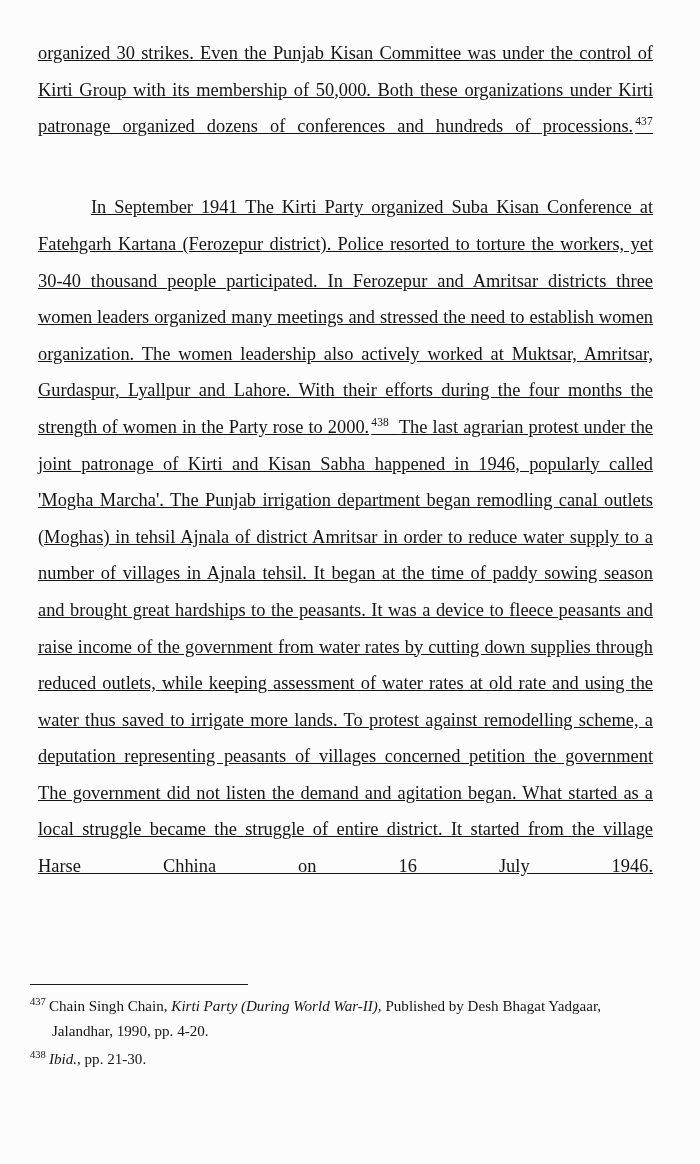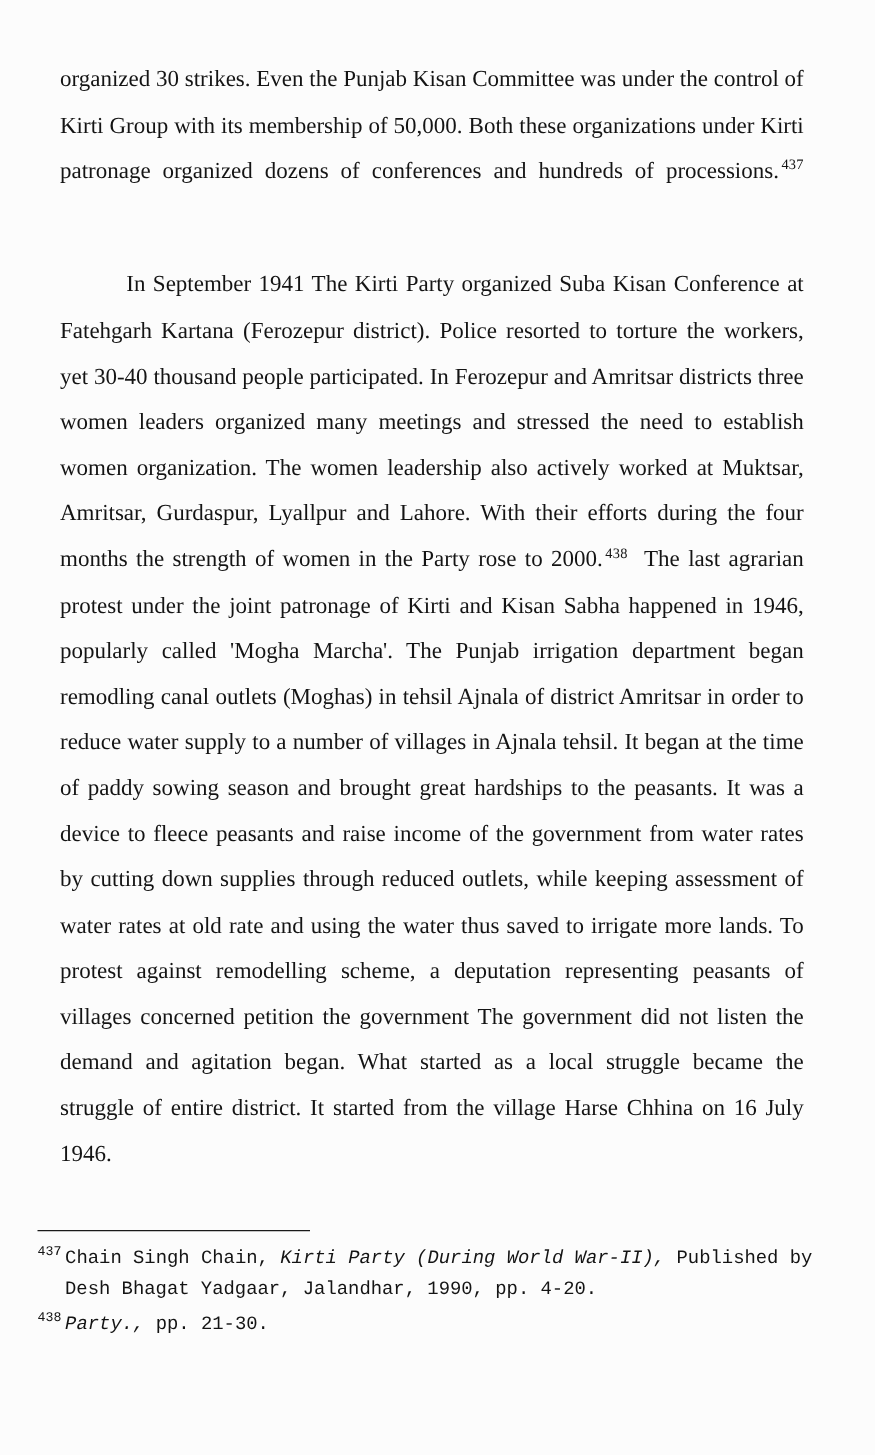--- a/index.html
+++ b/index.html
@@ -29,23 +29,24 @@
     top: 27px;
     width: 631px;
     font-size: 18.4px;
     line-height: 36.6px;
     text-align: justify;
     text-justify: inter-word;
     color: #141414;
     -webkit-font-smoothing: antialiased;
   }
   .para {
-    margin: 18px;
+    margin: 8px;
     padding: 0;
     text-align: justify;
+    text-decoration: underline;
   }
   .para.indent {
     text-indent: 53px;
   }
   
   .para:after {
     content: "";
     display: inline-block;
     width: 100%;
   }
@@ -73,21 +74,20 @@
     padding: 0;
   }
   .footnote {
     font-size: 15.1px;
     line-height: 24.6px;
     color: #141414;
     margin: 0 0 4px 0;
     padding-left: 22px;
     text-indent: -22px;
     text-align: left;
-    font-family: Liberation Mono, monospace;
   }
   .footnote .marker {
     font-size: 10.6px;
     vertical-align: super;
     line-height: 0;
     padding-right: 3px;
   }
   .footnote em, .footnote i {
     font-style: italic;
   }
@@ -104,17 +104,17 @@
     <p class="para indent"><span>In September 1941 The Kirti Party organized Suba Kisan Conference at Fatehgarh Kartana (Ferozepur district).  Police resorted to torture the workers, yet 30-40 thousand people participated.  In Ferozepur and Amritsar districts three women leaders organized many meetings and stressed the need to establish women organization.   The women leadership also actively worked at Muktsar, Amritsar, Gurdaspur, Lyallpur and Lahore.  With their efforts during the four months the strength of women in the Party rose to 2000.</span><sup class="fn">438</sup>&nbsp; <span>The last agrarian protest under the joint patronage of  Kirti and Kisan Sabha happened in 1946, popularly called 'Mogha Marcha'.  The Punjab irrigation department began remodling canal outlets (Moghas) in tehsil Ajnala of district Amritsar in order to reduce water supply to a number of villages in Ajnala tehsil.  It began at the time of paddy sowing season and brought great hardships to the peasants.  It was a device to fleece peasants and raise income of the government from water rates by cutting down supplies through reduced outlets, while keeping assessment of water rates at old rate and using the water thus saved to irrigate more lands.  To protest against remodelling scheme, a deputation representing peasants of villages concerned petition the government  The government did not listen the demand and agitation began.  What started as a local struggle became the struggle of entire district.  It started from the village Harse Chhina on 16 July 1946.</span></p>
 
   </div>
 
   <div class="footnote-area">
 
     <hr class="fn-rule">
 
     <p class="footnote"><span class="marker">437</span><span>Chain Singh Chain, </span><em>Kirti Party (During World War-II),</em><span> Published by Desh Bhagat Yadgaar, Jalandhar, 1990, pp. 4-20.</span></p>
 
-    <p class="footnote"><span class="marker">438</span><span></span><em>Party.,</em><span> pp. 21-30.</span></p>
+    <p class="footnote"><span class="marker">438</span><span></span><em>Ibid.,</em><span> pp. 21-30.</span></p>
 
   </div>
 
 </div>
 
 </body></html>

